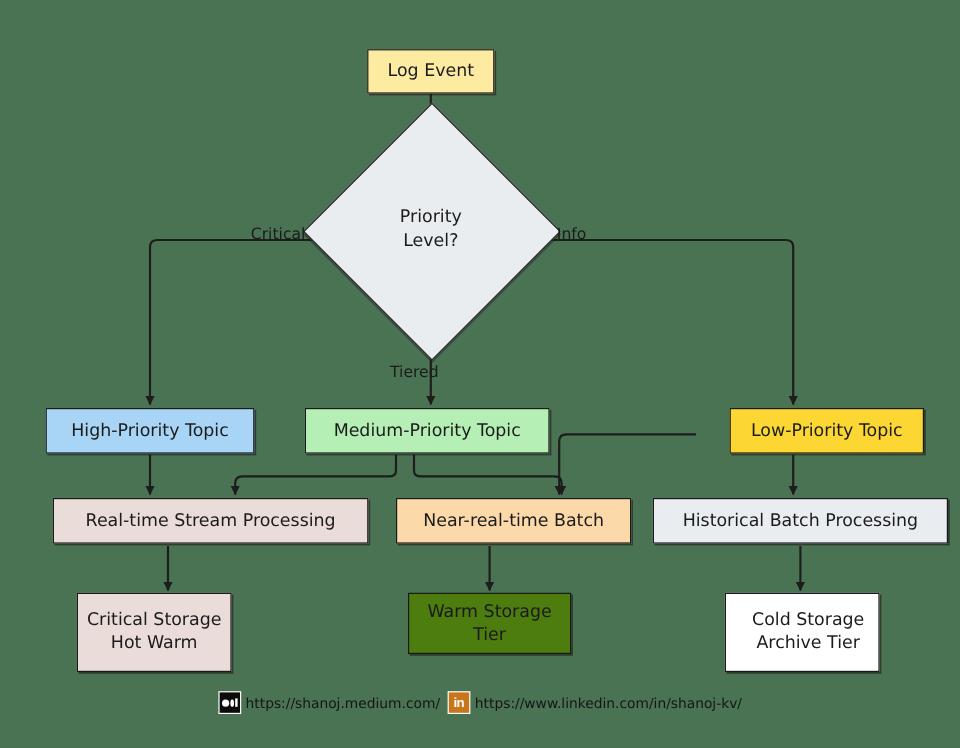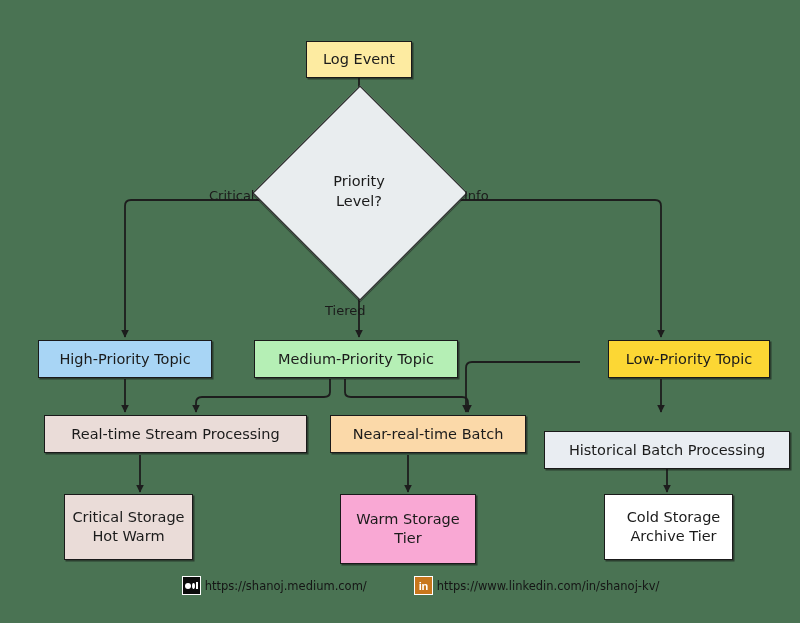--- a/index.html
+++ b/index.html
@@ -108,21 +108,20 @@
   }
   .ico {
     width: 19px;
     height: 19px;
     display: inline-flex;
     align-items: center;
     justify-content: center;
     background: #ffffff;
     padding: 1px;
     box-sizing: border-box;
-    margin-left: 41px;
   }
   .ico-medium {
     width: 17px; height: 17px;
     background: #0b0b0b;
     display: flex; align-items: center; justify-content: center;
     gap: 1.5px;
   }
   .m-dot {
     width: 6px; height: 6px; border-radius: 50%; background: #fff;
   }
@@ -215,32 +214,32 @@
   </div>
 
   <div class="node" style="left:8px; top:415px; width:263px; height:38px; background:#eadcd8;margin-left:36px;">
     <span>Real-time Stream Processing</span>
   </div>
 
   <div class="node" style="left:310px; top:415px; width:196px; height:38px; background:#fbd9a9;margin-left:20px;">
     <span>Near-real-time Batch</span>
   </div>
 
-  <div class="node" style="left:544px; top:415px; width:246px; height:38px; background:#e9edf2;margin-top:16px;">
+  <div class="node" style="left:544px; top:415px; width:246px; height:38px; background:#e9edf2;">
     <span>Historical Batch Processing</span>
   </div>
 
   <div class="node" style="left:64px; top:494px; width:129px; height:66px; background:#eadcd8;">
     <div>
       <div>Critical Storage</div>
       <div>Hot Warm</div>
     </div>
   </div>
 
-  <div class="node" style="left:340px; top:494px; width:136px; height:70px; background:#f9a8d4;">
+  <div class="node" style="left:340px; top:494px; width:136px; height:51px; background:#4d7c0f;">
     <div>
       <div>Warm Storage</div>
       <div>Tier</div>
     </div>
   </div>
 
   <div class="node" style="left:604px; top:494px; width:129px; height:66px; background:#ffffff;padding-left:16px;">
     <div>
       <div>Cold Storage</div>
       <div>Archive Tier</div>

